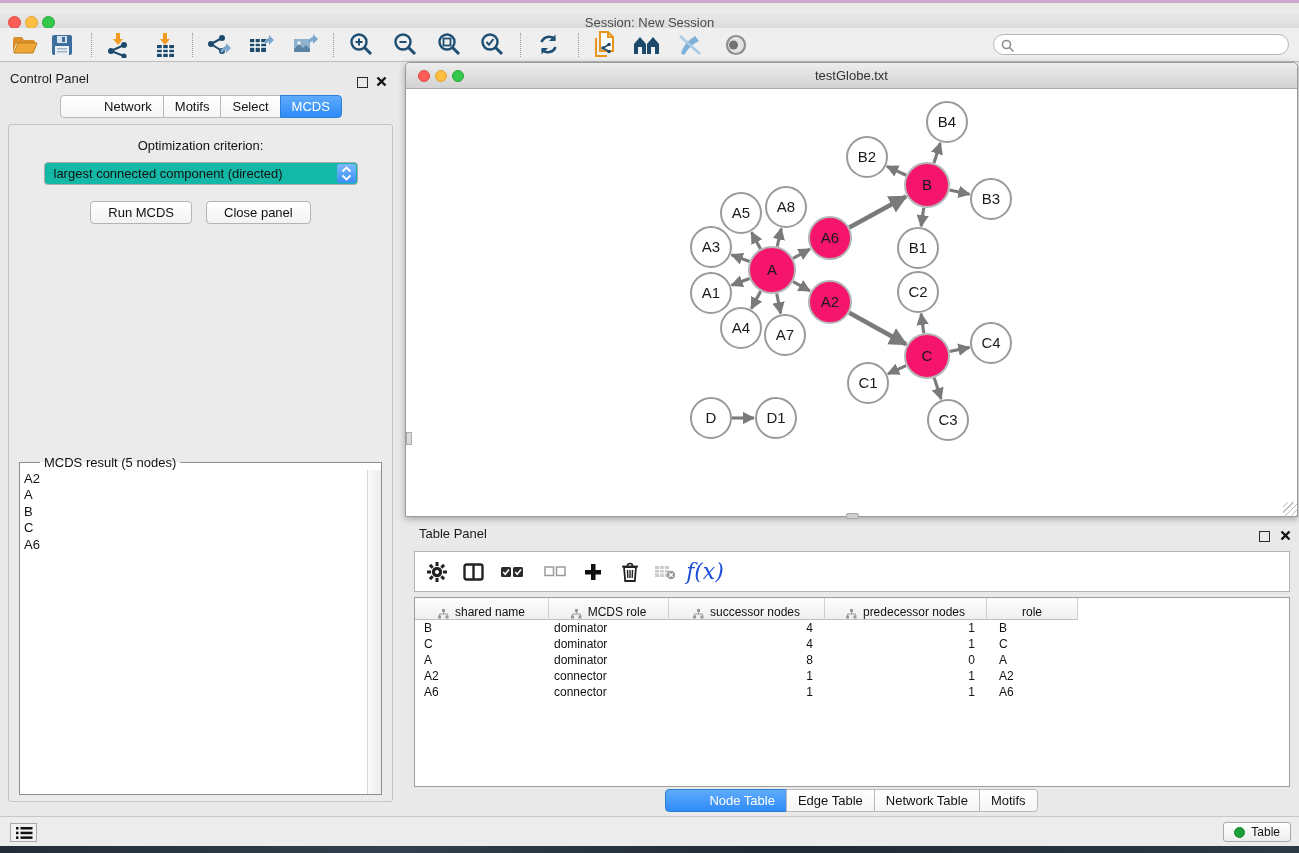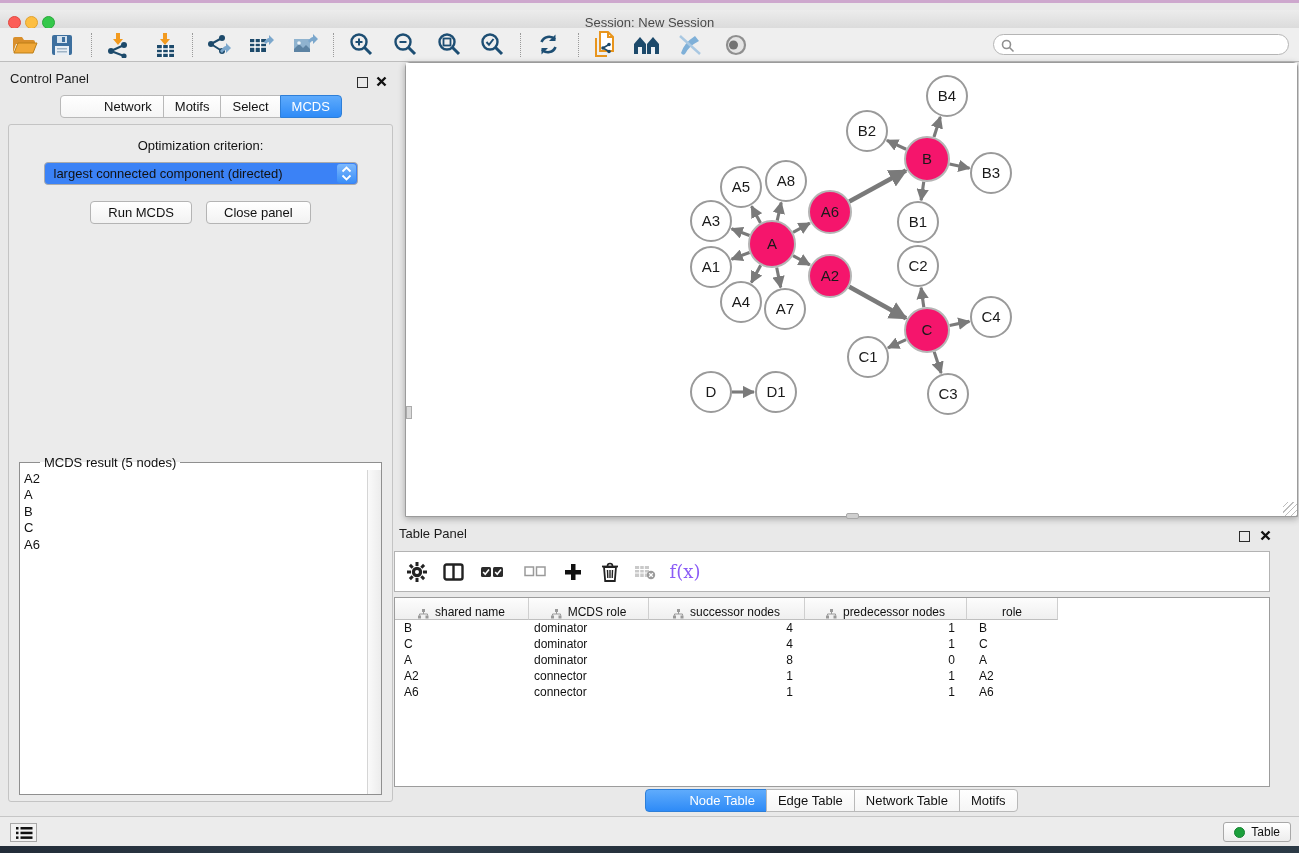--- a/index.html
+++ b/index.html
@@ -34,21 +34,21 @@
   .seg-tab { font-size:13px; color:#111; background:linear-gradient(#ffffff,#f5f5f5);
     border:1px solid #b9b9b9; padding:3px 11px; margin-left:-1px; cursor:default; }
   .seg-tab:first-child { border-radius:4px 0 0 4px;padding-left:43px; }
   .seg-tab:last-child { border-radius:0 4px 4px 0; }
   .seg-tab.active { background:linear-gradient(#5fabfc,#2e8bf7); border-color:#2e7fd8; color:#fff; }
 
   #cp-content { position:absolute; left:8px; top:62px; width:385px; height:678px;
     background:#ebebeb; border:1px solid #c4c4c4; border-radius:3px; }
   #opt-label { text-align:center; margin-top:13px; font-size:13px; color:#111; }
   #criterion-select { position:relative; margin:9px auto 16px; width:314px; height:23px;
-    background:#3b82f6; border:1px solid #ababab; border-radius:4px; }
+    background:#14b8a6; border:1px solid #ababab; border-radius:4px; }
   #criterion-select .sel-text { position:absolute; left:9px; top:3px; font-size:13px; color:#111; }
   #criterion-stepper { position:absolute; right:1px; top:1px; width:19px; height:19px;
     background:linear-gradient(#7db9fd,#3a8ef7); border-radius:3px; }
   .btn-row { display:flex; justify-content:center; gap:14px; margin-top:12px; }
   .aqua-btn { height:23px; padding:0 17px; font-size:13px; color:#111; line-height:21px;
     background:linear-gradient(#ffffff,#f2f2f2); border:1px solid #b4b4b4; border-radius:4px; }
 
   #mcds-fieldset { position:absolute; left:10px; top:330px; width:363px; height:340px;
     border:1px solid #8f8f8f; background:#fff; }
   #mcds-fieldset legend { font-size:13px; color:#111; margin-left:20px; padding:0 4px; }
@@ -65,25 +65,25 @@
   #nw-titlebar .light { width:12px; height:12px; }
   #nw-title { width:100%; text-align:center; line-height:26px; font-size:13px; color:#333; }
   #nw-canvas { position:relative; width:891px; height:427px; background:#fff; overflow:hidden; }
   #left-grip { position:absolute; left:0; top:343px; width:6px; height:13px; background:#dadada; border:1px solid #ababab; }
   #resize-grip { position:absolute; right:0; bottom:0; width:14px; height:14px;
     background:repeating-linear-gradient(135deg, transparent 0 3px, #bdbdbd 3px 4px); }
   #bottom-grip { position:absolute; left:440px; bottom:-3px; width:13px; height:6px;
     background:#cfcfcf; border:1px solid #a9a9a9; border-radius:2px; }
 
   
-  #table-panel { left:385px; top:520px; width:894px; height:296px; }
+  #table-panel { left:405px; top:520px; width:894px; height:296px; }
   #tp-toolbar { position:absolute; left:9px; top:31px; width:876px; height:41px;
     background:#fff; border:1px solid #b3b3b3; }
   .tpi { position:absolute; top:0; height:39px; width:36px; display:flex; align-items:center; justify-content:center; }
-  #fx-label { font-family:"DejaVu Serif", serif; font-size:18px; color:#8b5cf6; }
+  #fx-label { font-family:"DejaVu Serif", serif; font-style:italic; font-size:22px; color:#1d4ed8; }
 
   #node-table { position:absolute; left:9px; top:77px; width:876px; height:190px;
     background:#fff; border:1px solid #9c9c9c; overflow:hidden; }
   #nt-header { display:flex; width:663px; height:22px; }
   .hcell { display:flex; align-items:flex-end; justify-content:center; gap:6px;
     background:linear-gradient(#fdfdfd,#efefef); border-right:1px solid #cfcfcf;
     border-bottom:1px solid #bfbfbf; font-size:12px; color:#111; }
   .trow { display:flex; height:16px; align-items:center; font-size:12px; color:#111; }
   .tcell { overflow:hidden; white-space:nowrap; }
   .c1 { width:134px; padding-left:9px; }
@@ -294,20 +294,28 @@
           <div>B</div>
           <div>C</div>
           <div>A6</div>
         </div>
       <div id="mcds-scroll"></div>
     </fieldset>
   </div>
 </div>
 
 <div id="network-window" class="abs">
+  <div id="nw-titlebar">
+    <div class="lights">
+      <div class="light red"></div>
+      <div class="light yellow"></div>
+      <div class="light green"></div>
+    </div>
+    <div id="nw-title">testGlobe.txt</div>
+  </div>
   <div id="nw-canvas">
     <svg id="graph-svg" width="891" height="427">
       <defs>
         <marker id="arrow" viewBox="0 0 4 4" refX="3.6" refY="2" markerWidth="4" markerHeight="4" orient="auto" markerUnits="strokeWidth">
           <path d="M0,0 L4,2 L0,4 Z" fill="#7a7a7a"></path>
         </marker>
       </defs>
       <g>
           <line x1="343.543265126549" y1="189.46729347687497" x2="325.5853403006634" y2="196.23831431286462" stroke="#7a7a7a" stroke-width="3.1" marker-end="url(#arrow)"></line>
           <line x1="343.543265126549" y1="172.53270652312503" x2="325.5853403006634" y2="165.76168568713538" stroke="#7a7a7a" stroke-width="3.1" marker-end="url(#arrow)"></line>

